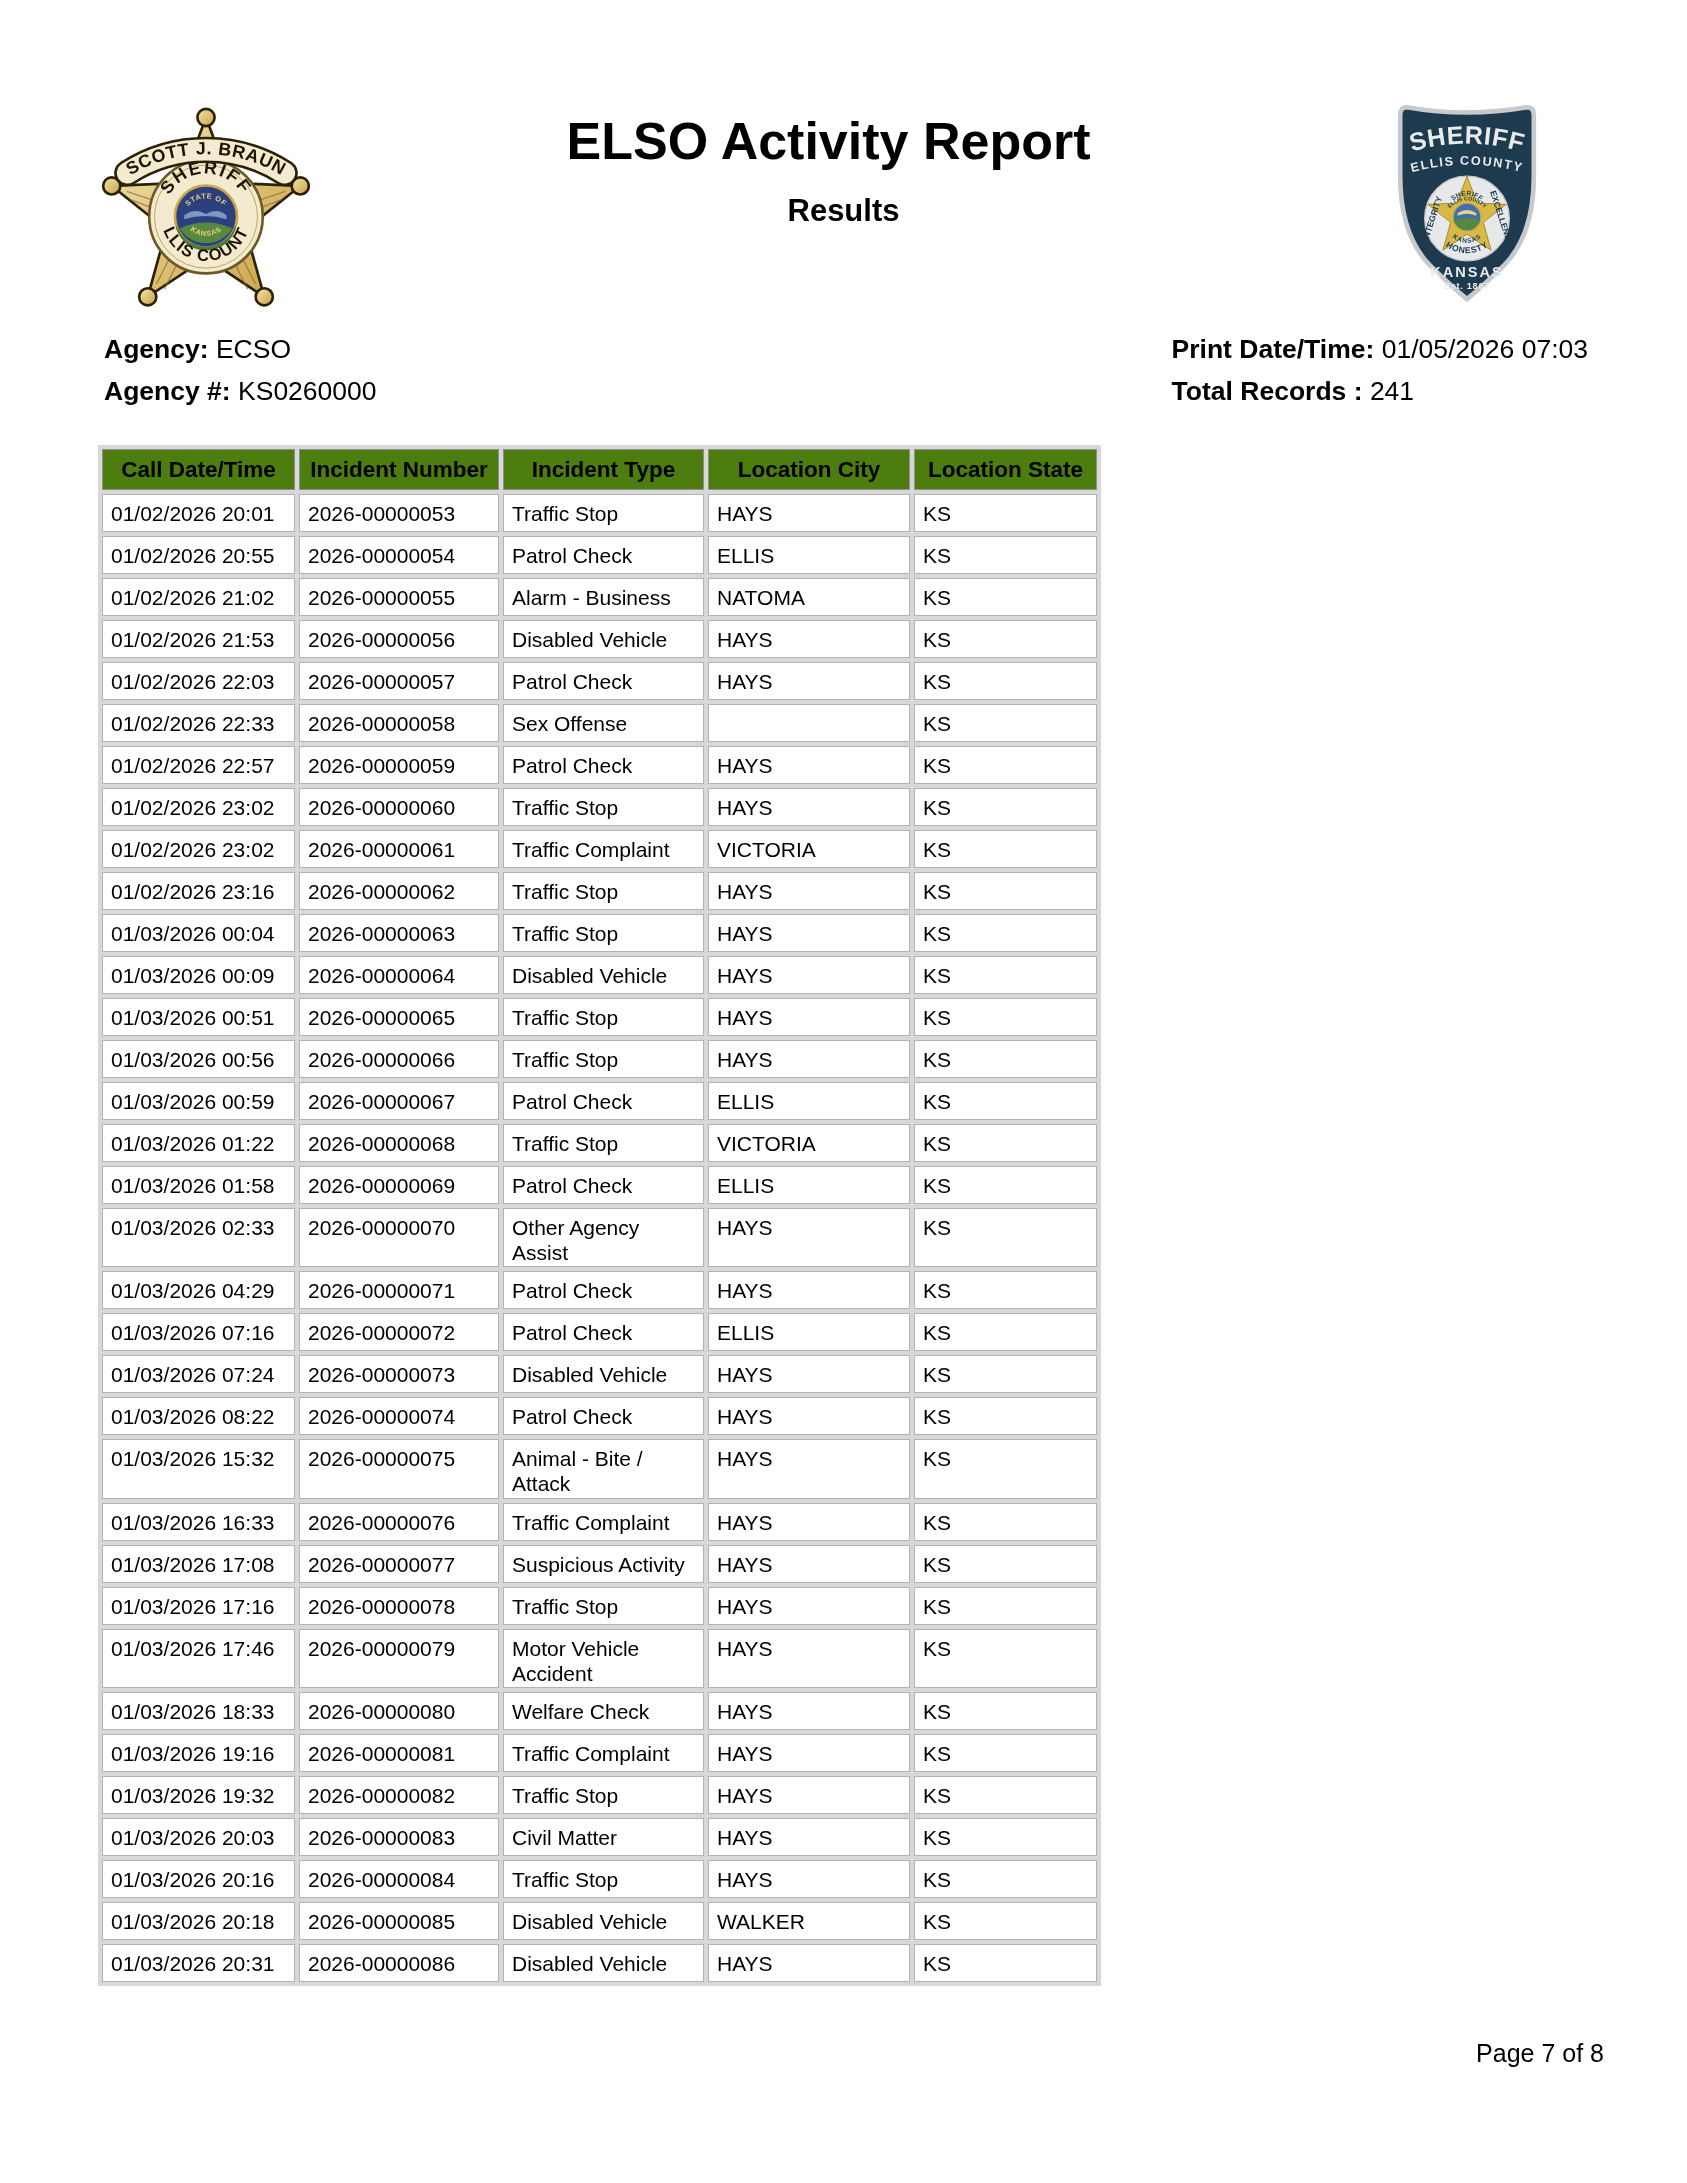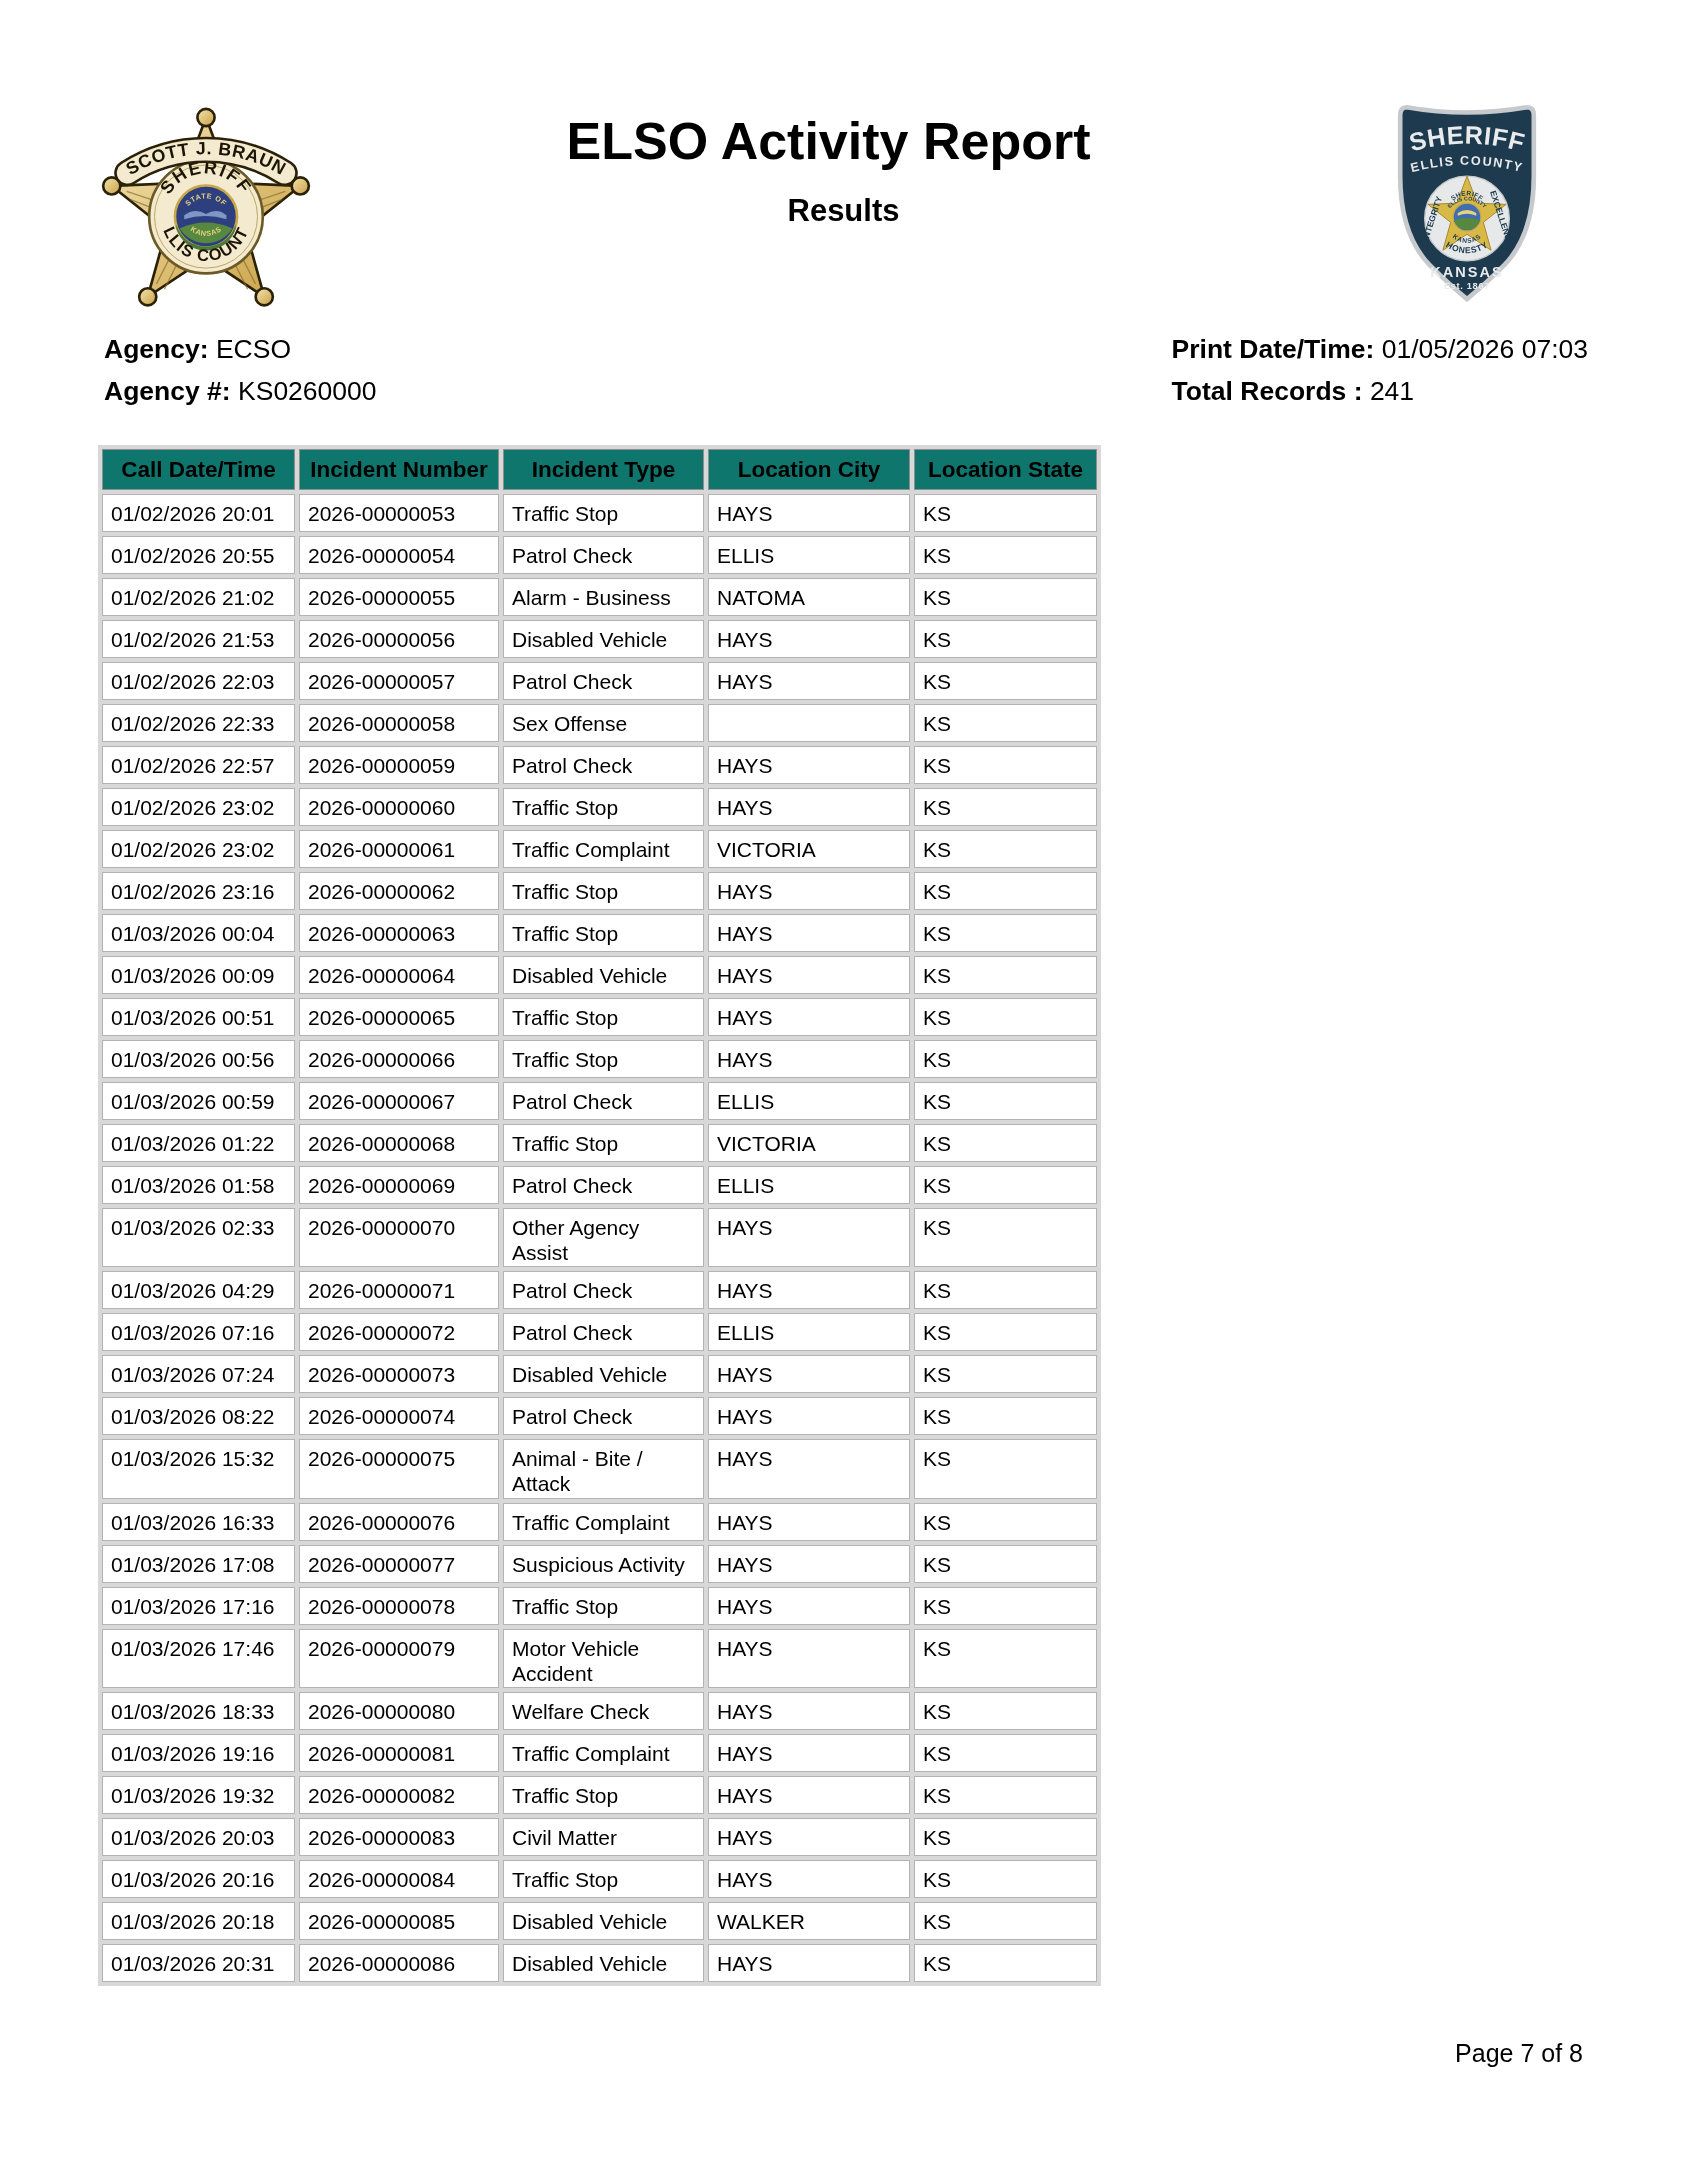--- a/index.html
+++ b/index.html
@@ -26,38 +26,38 @@
   .star-badge-wrap{position:absolute;left:97px;top:99px;width:218px;height:218px;}
   .patch-wrap{position:absolute;left:1392px;top:98px;width:150px;height:213px;}
 
   
   table.report-table{
     position:absolute;left:98px;top:445px;
     border-collapse:separate;border-spacing:4px;background:#d8d8d8;
     table-layout:fixed;
   }
   table.report-table th{
-    box-sizing:border-box;height:41px;background:#0f766e;border:0.7px solid #8f8f8f;
+    box-sizing:border-box;height:41px;background:#4d7c0f;border:0.7px solid #8f8f8f;
     font-size:22.5px;font-weight:bold;vertical-align:middle;padding:0 4px;
     font-family:"Liberation Sans",sans-serif;
   }
   table.report-table td{
     box-sizing:border-box;height:38px;background:#ffffff;border:0.7px solid #b3b3b3;
     font-size:21px;font-weight:normal;text-align:left;vertical-align:top;
     padding:6px 5.3px 1.3px 8px;line-height:25px;overflow:hidden;
   }
   .col-datetime{width:193px;}
   .col-incnum{width:200px;}
   .col-inctype{width:201px;}
   .col-city{width:202px;}
   .col-state{width:183px;}
 
   
   .page-footer{
-    position:absolute;top:2039px;right:104px;font-size:25px;font-weight:normal;
+    position:absolute;top:2039px;right:83px;font-size:25px;font-weight:normal;
   }
 </style>
 </head>
 <body>
 
 <div class="star-badge-wrap">
   <svg width="218" height="218" viewBox="0 0 330 330">
     <defs>
       <linearGradient id="goldGrad" x1="0" y1="0" x2="1" y2="1">
         <stop offset="0" stop-color="#f2e4b2"></stop>

